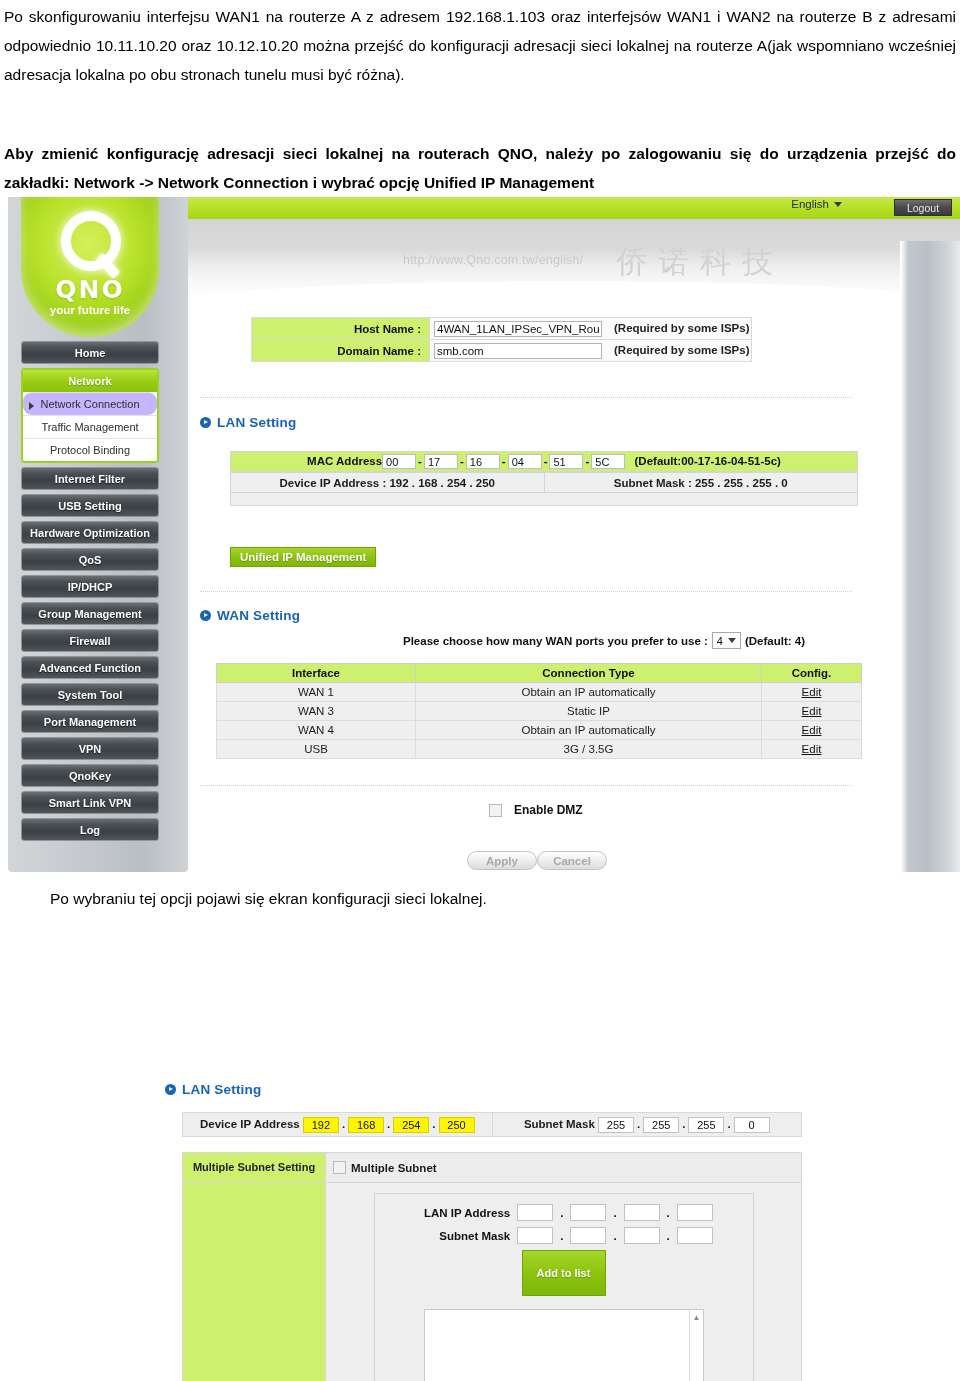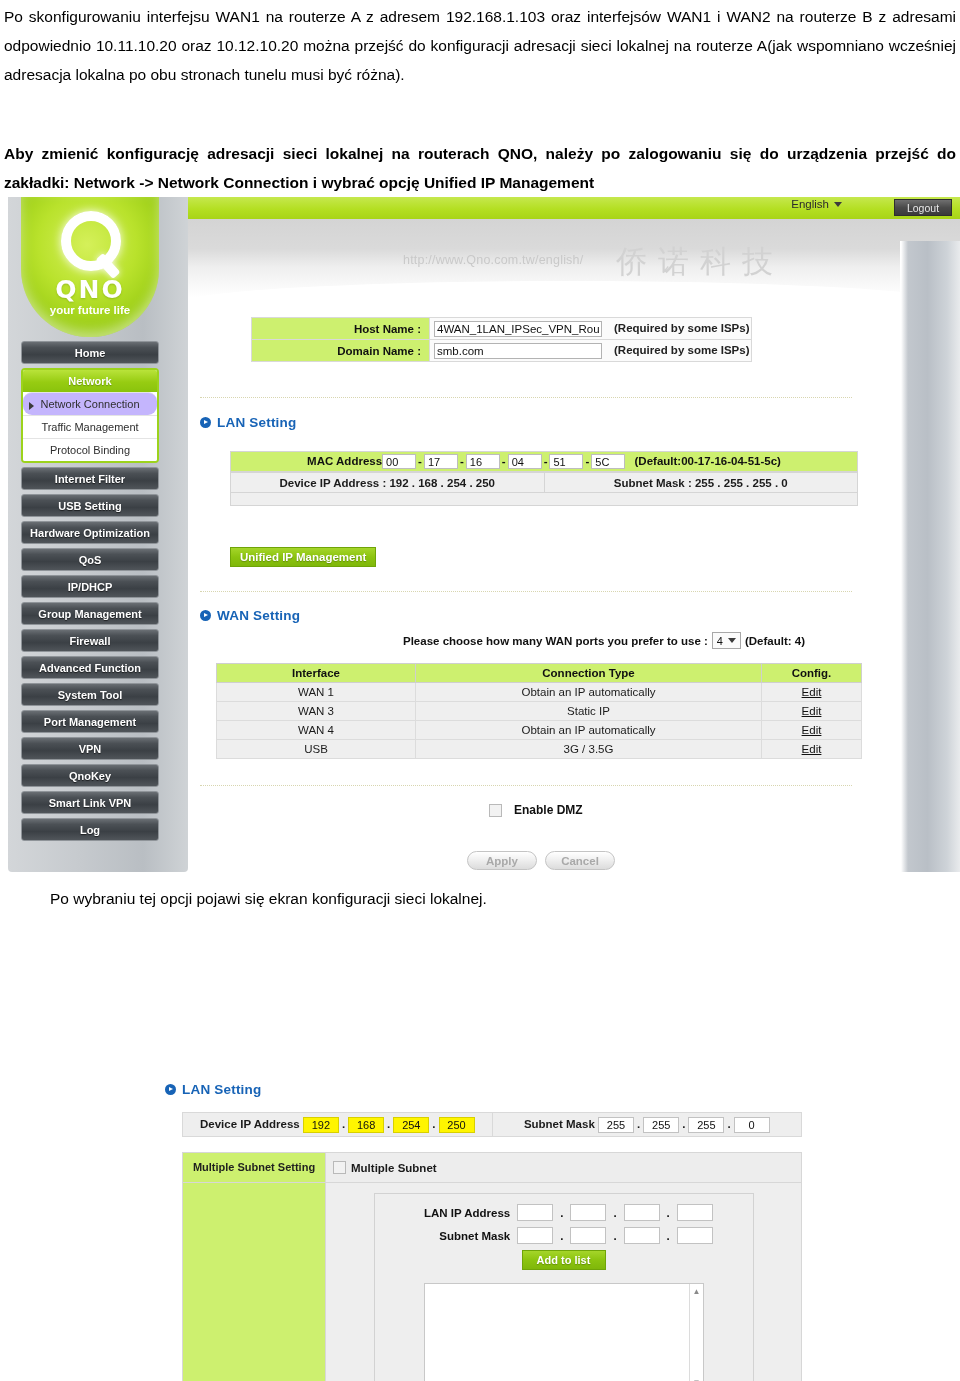--- a/index.html
+++ b/index.html
@@ -235,21 +235,21 @@
 
   .dmz-row {
     position:absolute; left:311px; top:584px;
     display:flex; align-items:center; gap:12px;
     font-size:12px; font-weight:bold; color:#111;
   }
   .cbox {
     width:13px; height:13px; border:1px solid #b9b9b9; background:#f2f2f2;
     display:inline-block;
   }
-  .btn-row { position:absolute; left:289px; top:632px; display:flex; gap:8px; }
+  .btn-row { position:absolute; left:289px; top:632px; display:flex; gap:0; }
   .pill {
     width:70px; height:19px;
     background:linear-gradient(180deg,#ffffff 0%, #f0f0f0 45%, #dcdcdc 100%);
     border:1px solid #c4c4c4; border-radius:10px;
     font-size:11.5px; color:#a9a9a9; font-weight:bold;
     text-align:center; line-height:18px;
   }
 
   
   #shot2 { position:absolute; left:155px; top:1068px; width:660px; height:313px; }
@@ -295,21 +295,21 @@
   }
   .f-row .lbl { width:96px; text-align:right; }
   .f-in {
     background:#ffffff; border:1px solid #c2c2c2; width:36px; height:17px;
   }
   .f-dot { font-weight:bold; }
   .addlist {
     display:block; margin:2px auto 0 auto; width:84px; text-align:center;
     background:linear-gradient(180deg,#a5d52a 0%, #8cc40f 50%, #7fb70a 100%);
     border:1px solid #6fa408; color:#ffffff; font-size:11px; font-weight:bold;
-    padding:3px 0; text-shadow:0 1px 1px rgba(80,110,10,.6);
+    padding:16px 0; text-shadow:0 1px 1px rgba(80,110,10,.6);
   }
   .listbox {
     margin:13px auto 0 auto; width:280px; height:108px; background:#ffffff;
     border:1px solid #c8c8c8; position:relative;
   }
   .sbar {
     position:absolute; right:0; top:0; width:14px; height:100%; background:#ffffff;
     border-left:1px solid #dcdcdc;
   }
   .sarrow { position:absolute; left:3px; font-size:8px; color:#8a8a8a; }

